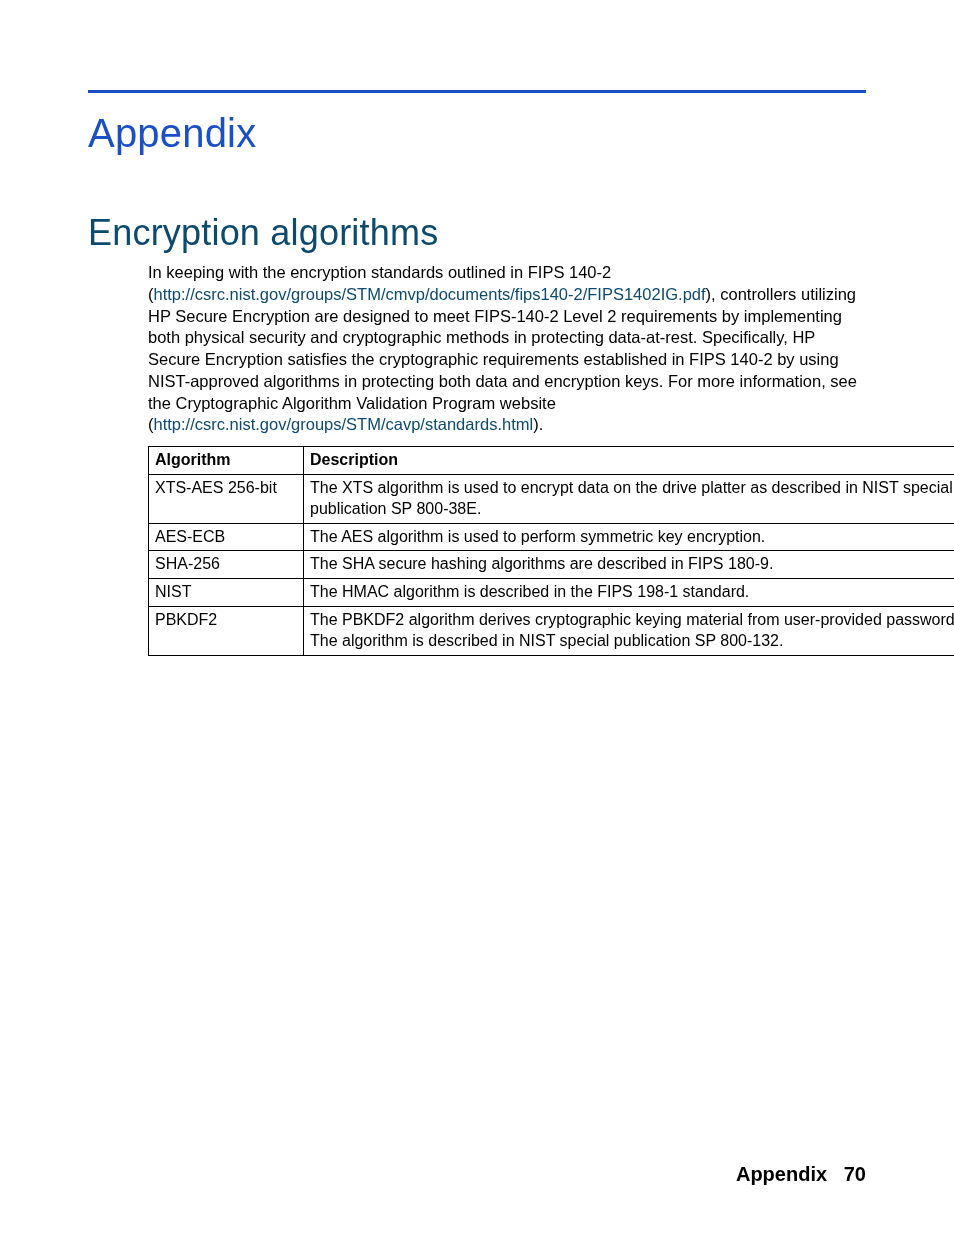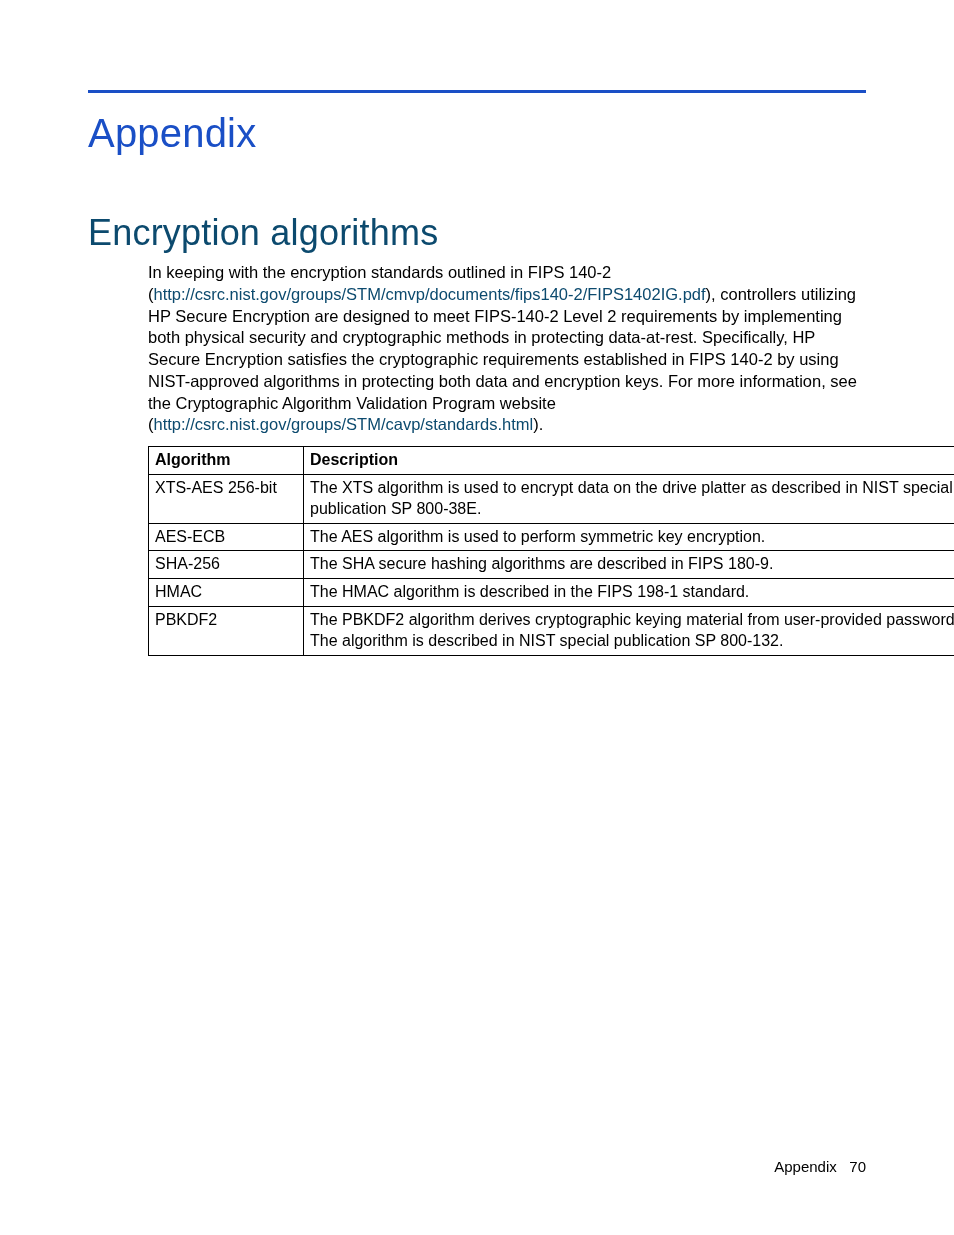--- a/index.html
+++ b/index.html
@@ -59,24 +59,24 @@
     line-height: 1.3;
   }
   table.algotable th {
     font-weight: 600;
   }
   table.algotable td:first-child, table.algotable th:first-child {
     width: 155px;
   }
   .footer {
     position: absolute;
-    bottom: 60px;
+    bottom: 49px;
     right: 88px;
-    font-size: 15px;
-    font-weight: 400;
+    font-size: 20px;
+    font-weight: 700;
   }
 </style>
 </head>
 <body>
 
 <div class="page">
   <div class="rule"></div>
   <div class="h1">Appendix</div>
   <div class="h2">Encryption algorithms</div>
 
@@ -98,21 +98,21 @@
       </tr>
       <tr>
         <td>AES-ECB</td>
         <td>The AES algorithm is used to perform symmetric key encryption.</td>
       </tr>
       <tr>
         <td>SHA-256</td>
         <td>The SHA secure hashing algorithms are described in FIPS 180-9.</td>
       </tr>
       <tr>
-        <td>HMAC</td>
+        <td>NIST</td>
         <td>The HMAC algorithm is described in the FIPS 198-1 standard.</td>
       </tr>
       <tr>
         <td>PBKDF2</td>
         <td>The PBKDF2 algorithm derives cryptographic keying material from user-provided passwords. The algorithm is described in NIST special publication SP 800-132.</td>
       </tr>
     </tbody>
   </table>
 </div>
 

